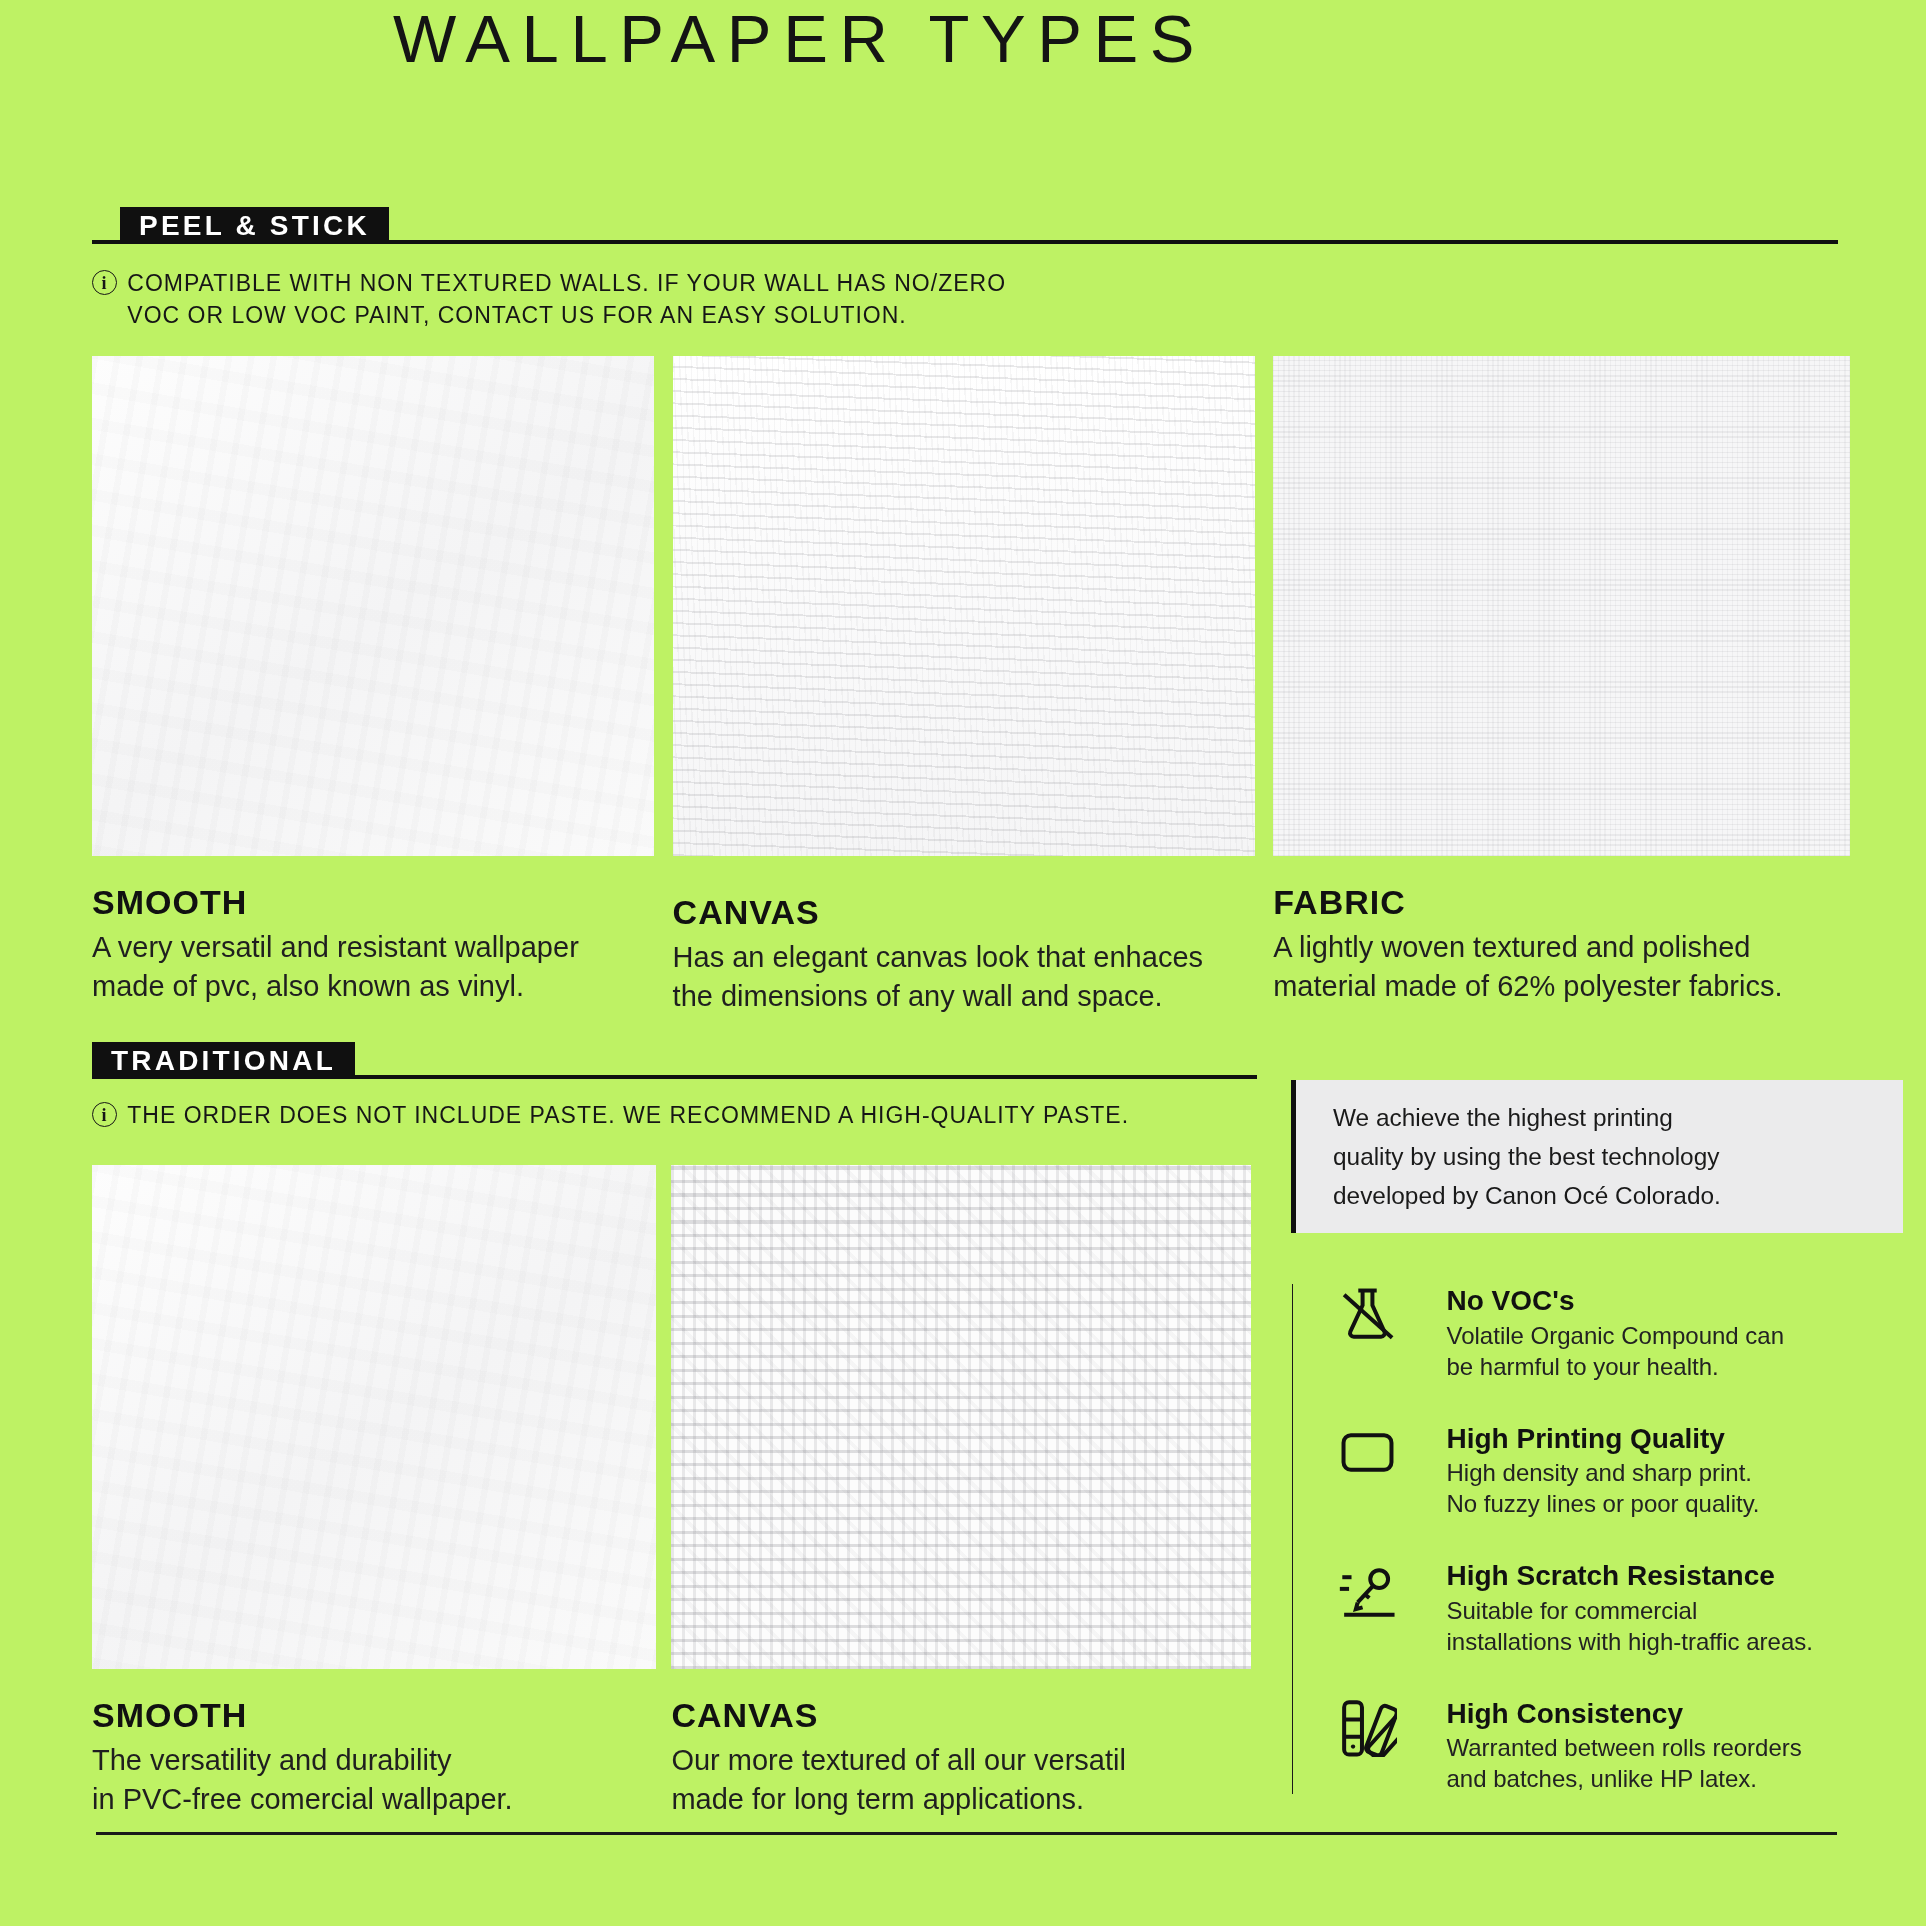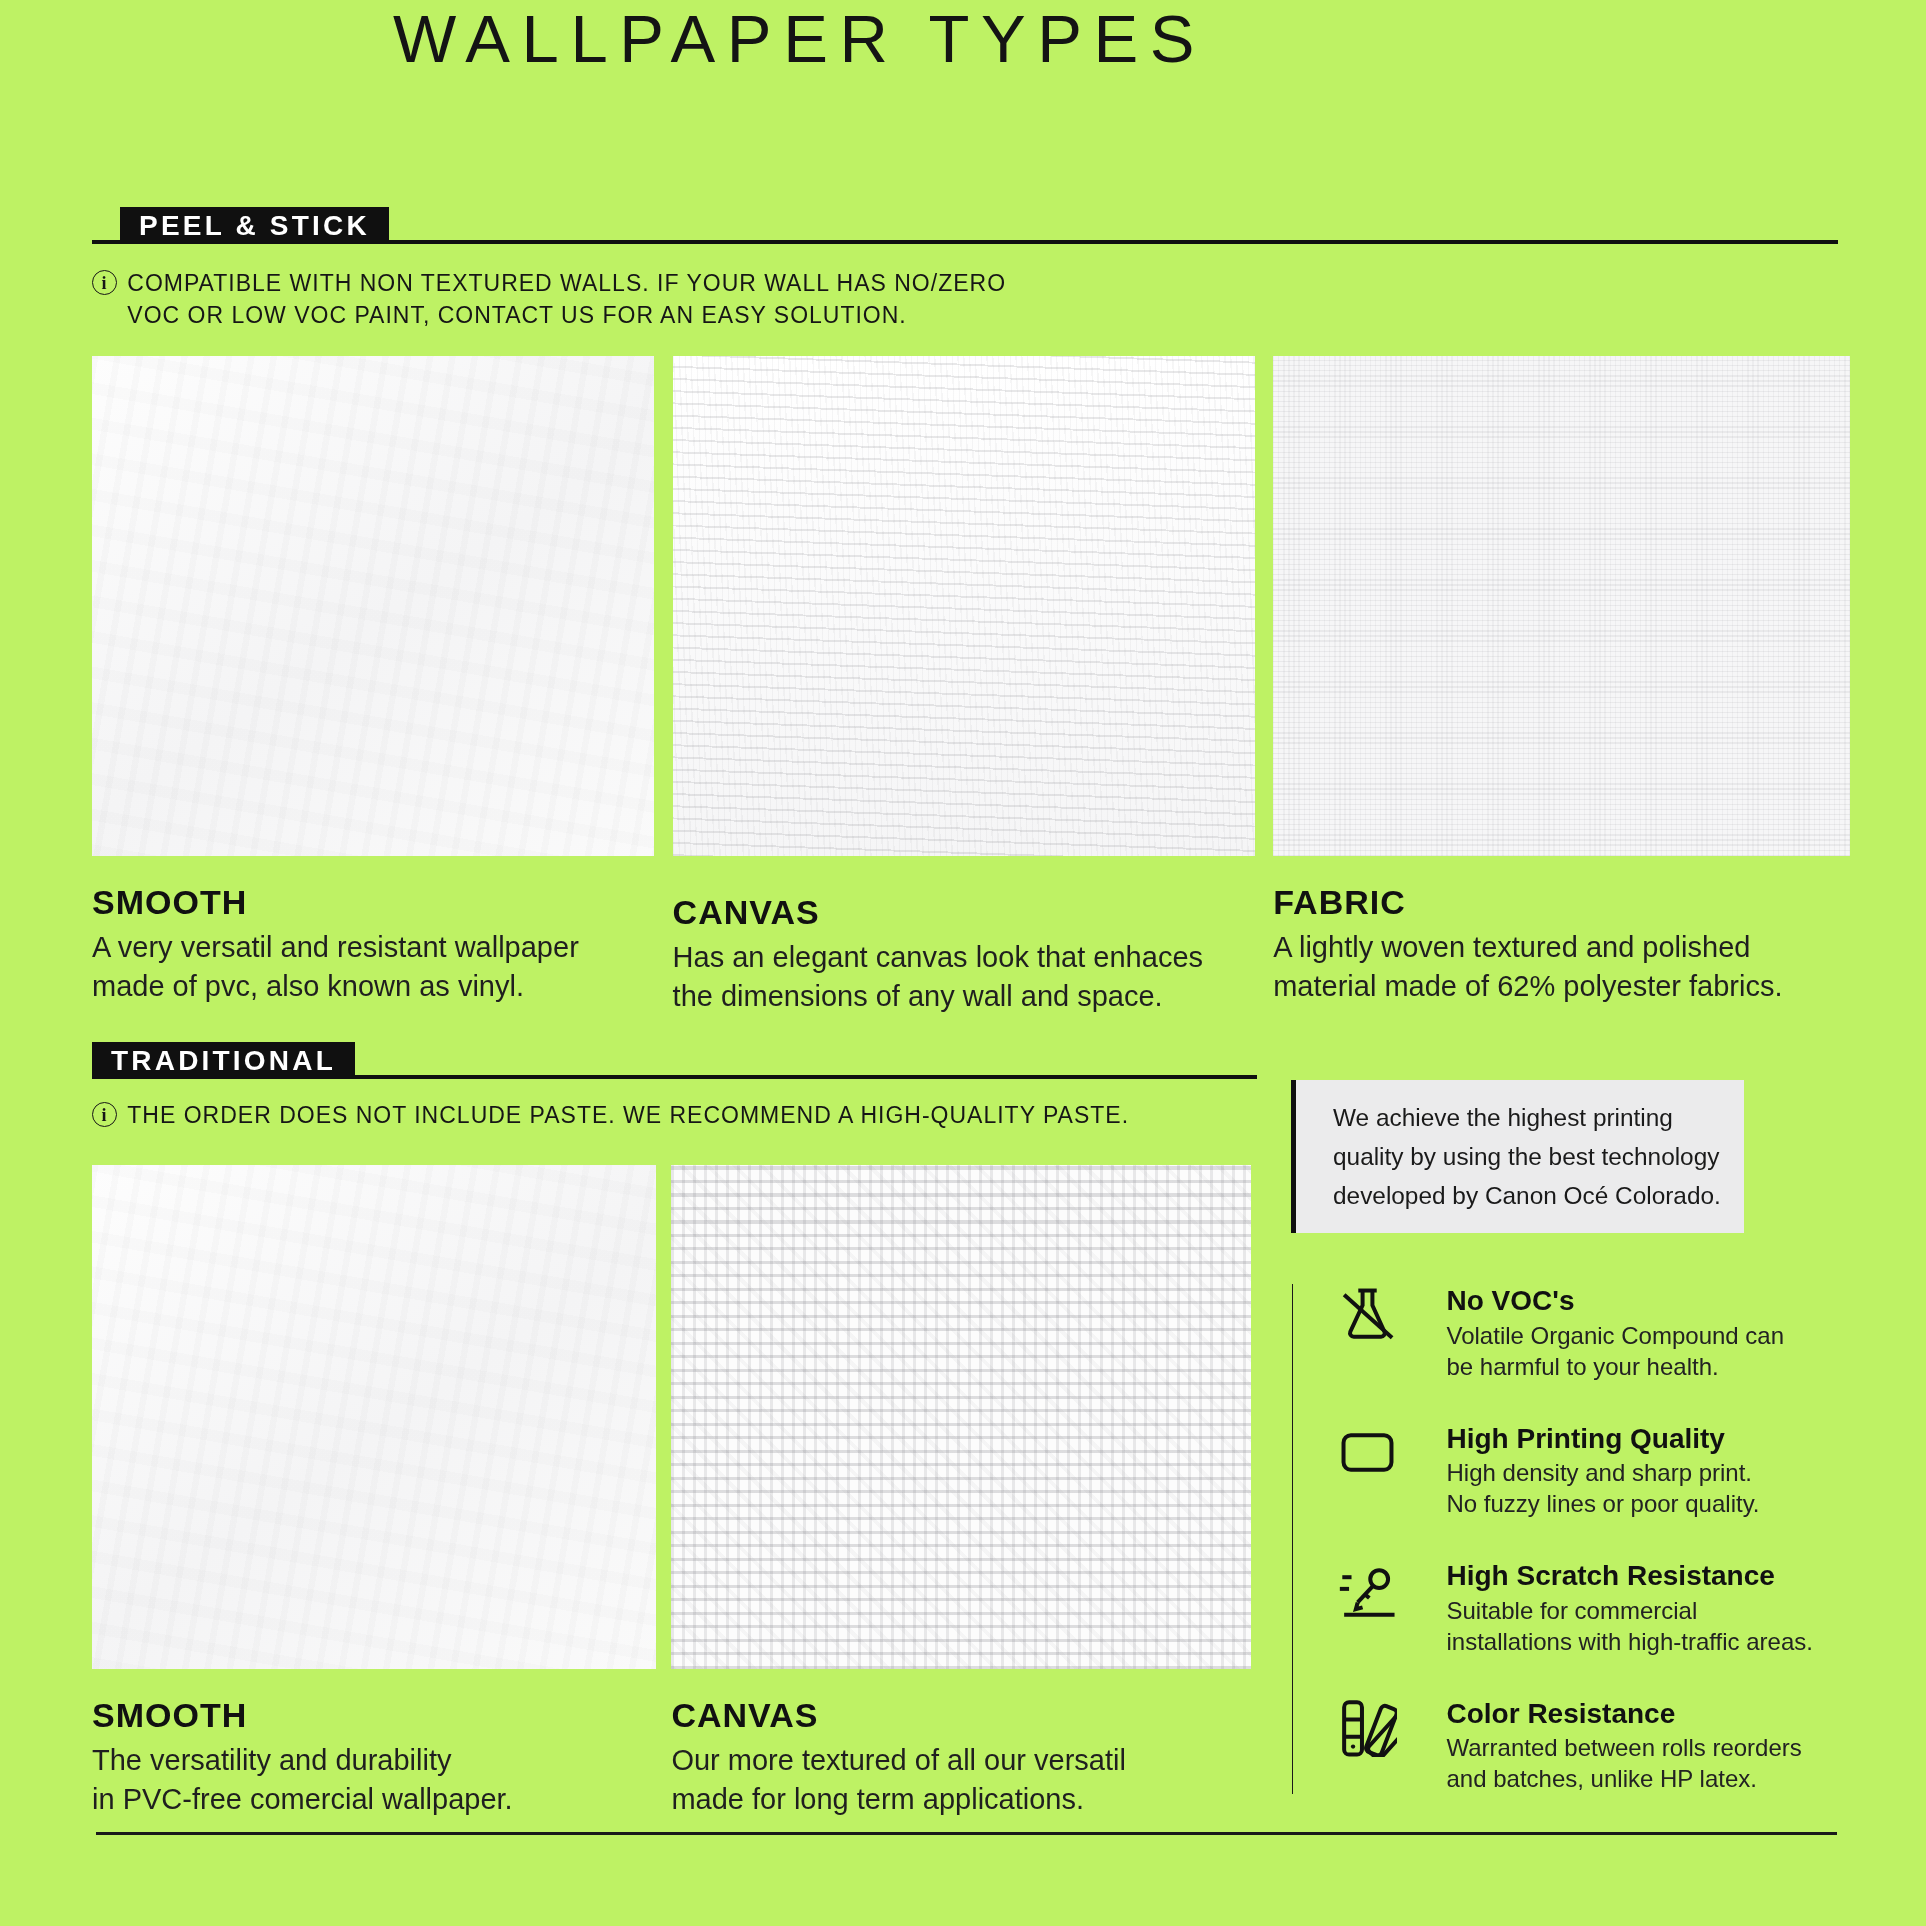--- a/index.html
+++ b/index.html
@@ -136,21 +136,21 @@
     background-image:
       repeating-linear-gradient(0deg, rgba(110,110,118,0.22) 0 3.2px, rgba(0,0,0,0) 3.2px 13.5px),
       repeating-linear-gradient(90deg, rgba(110,110,118,0.14) 0 3.2px, rgba(0,0,0,0) 3.2px 11px),
       repeating-linear-gradient(45deg, rgba(110,110,118,0.05) 0 3.9px, rgba(0,0,0,0) 3.9px 19px);
   }
 
   
   .quality-box {
     position: absolute;
     left: 1291px; top: 1080px;
-    width: 453px; height: 153px;
+    width: 612px; height: 153px;
     box-sizing: border-box;
     background: #ebebec;
     border-left: 5.1px solid #101010;
     display: flex;
     align-items: center;
     padding-left: 37px;
     padding-right: 19px;
     font-size: 24.4px;
     line-height: 39px;
     color: #1a1a1a;
@@ -324,21 +324,21 @@
           <g class="whitefill">
             <rect x="43" y="14" width="27" height="78" rx="7" transform="rotate(42 56 92)"></rect>
             <rect x="42" y="10" width="27" height="80" rx="7" transform="rotate(21 55 92)"></rect>
             <rect x="10" y="7" width="29" height="85" rx="8"></rect>
           </g>
           <path d="M10 35 h29 M10 63 h29"></path>
           <circle class="fill" cx="24.5" cy="79" r="3.5"></circle>
         </svg>
       </span>
       <span class="feature-text">
-        <div class="feature-title">Color Resistance</div>
+        <div class="feature-title">High Consistency</div>
         <div class="feature-desc pre">Warranted between rolls reorders
 and batches, unlike HP latex.</div>
       </span>
     </div>
 
   </div>
 
   <div class="bottom-rule"></div>
 
 </div>

